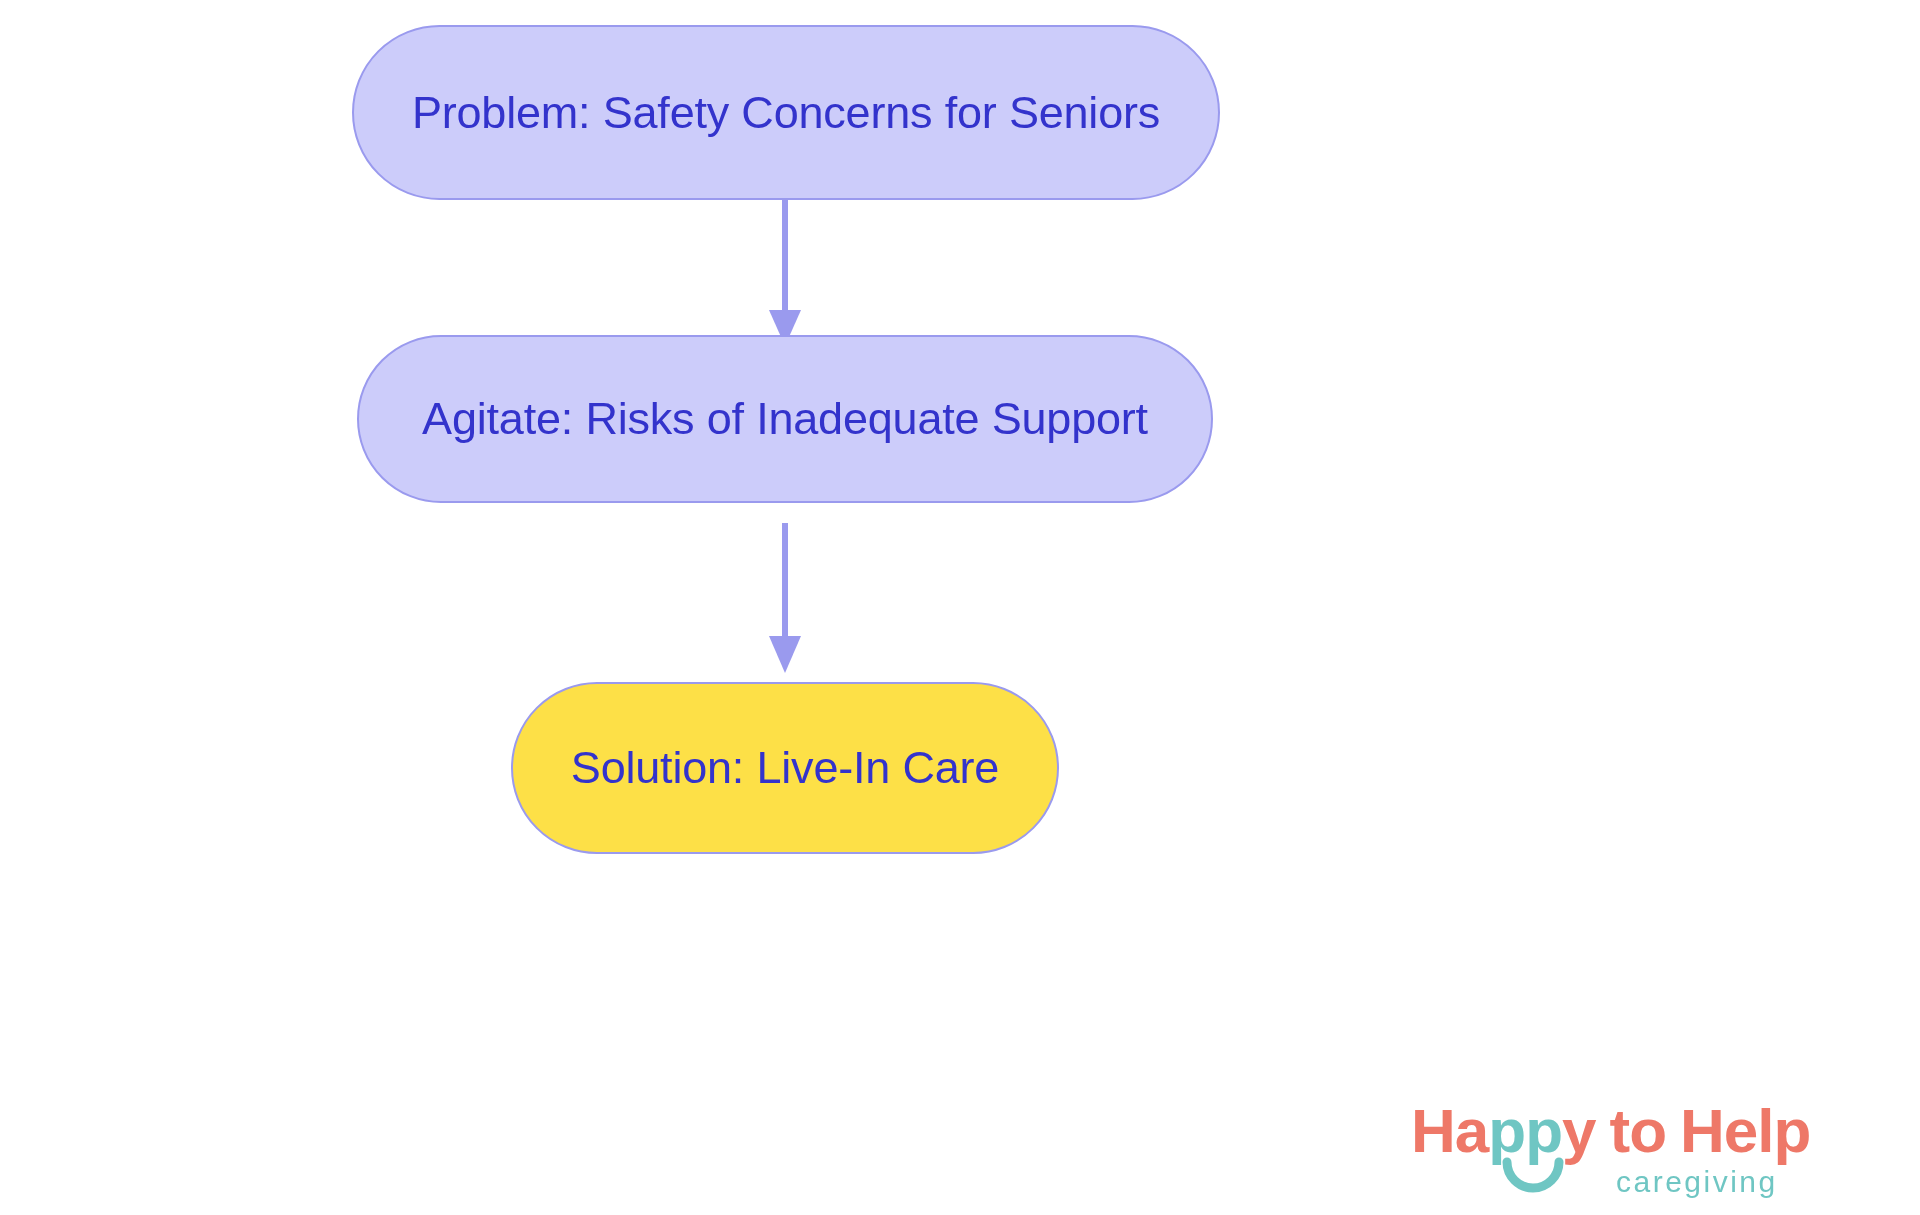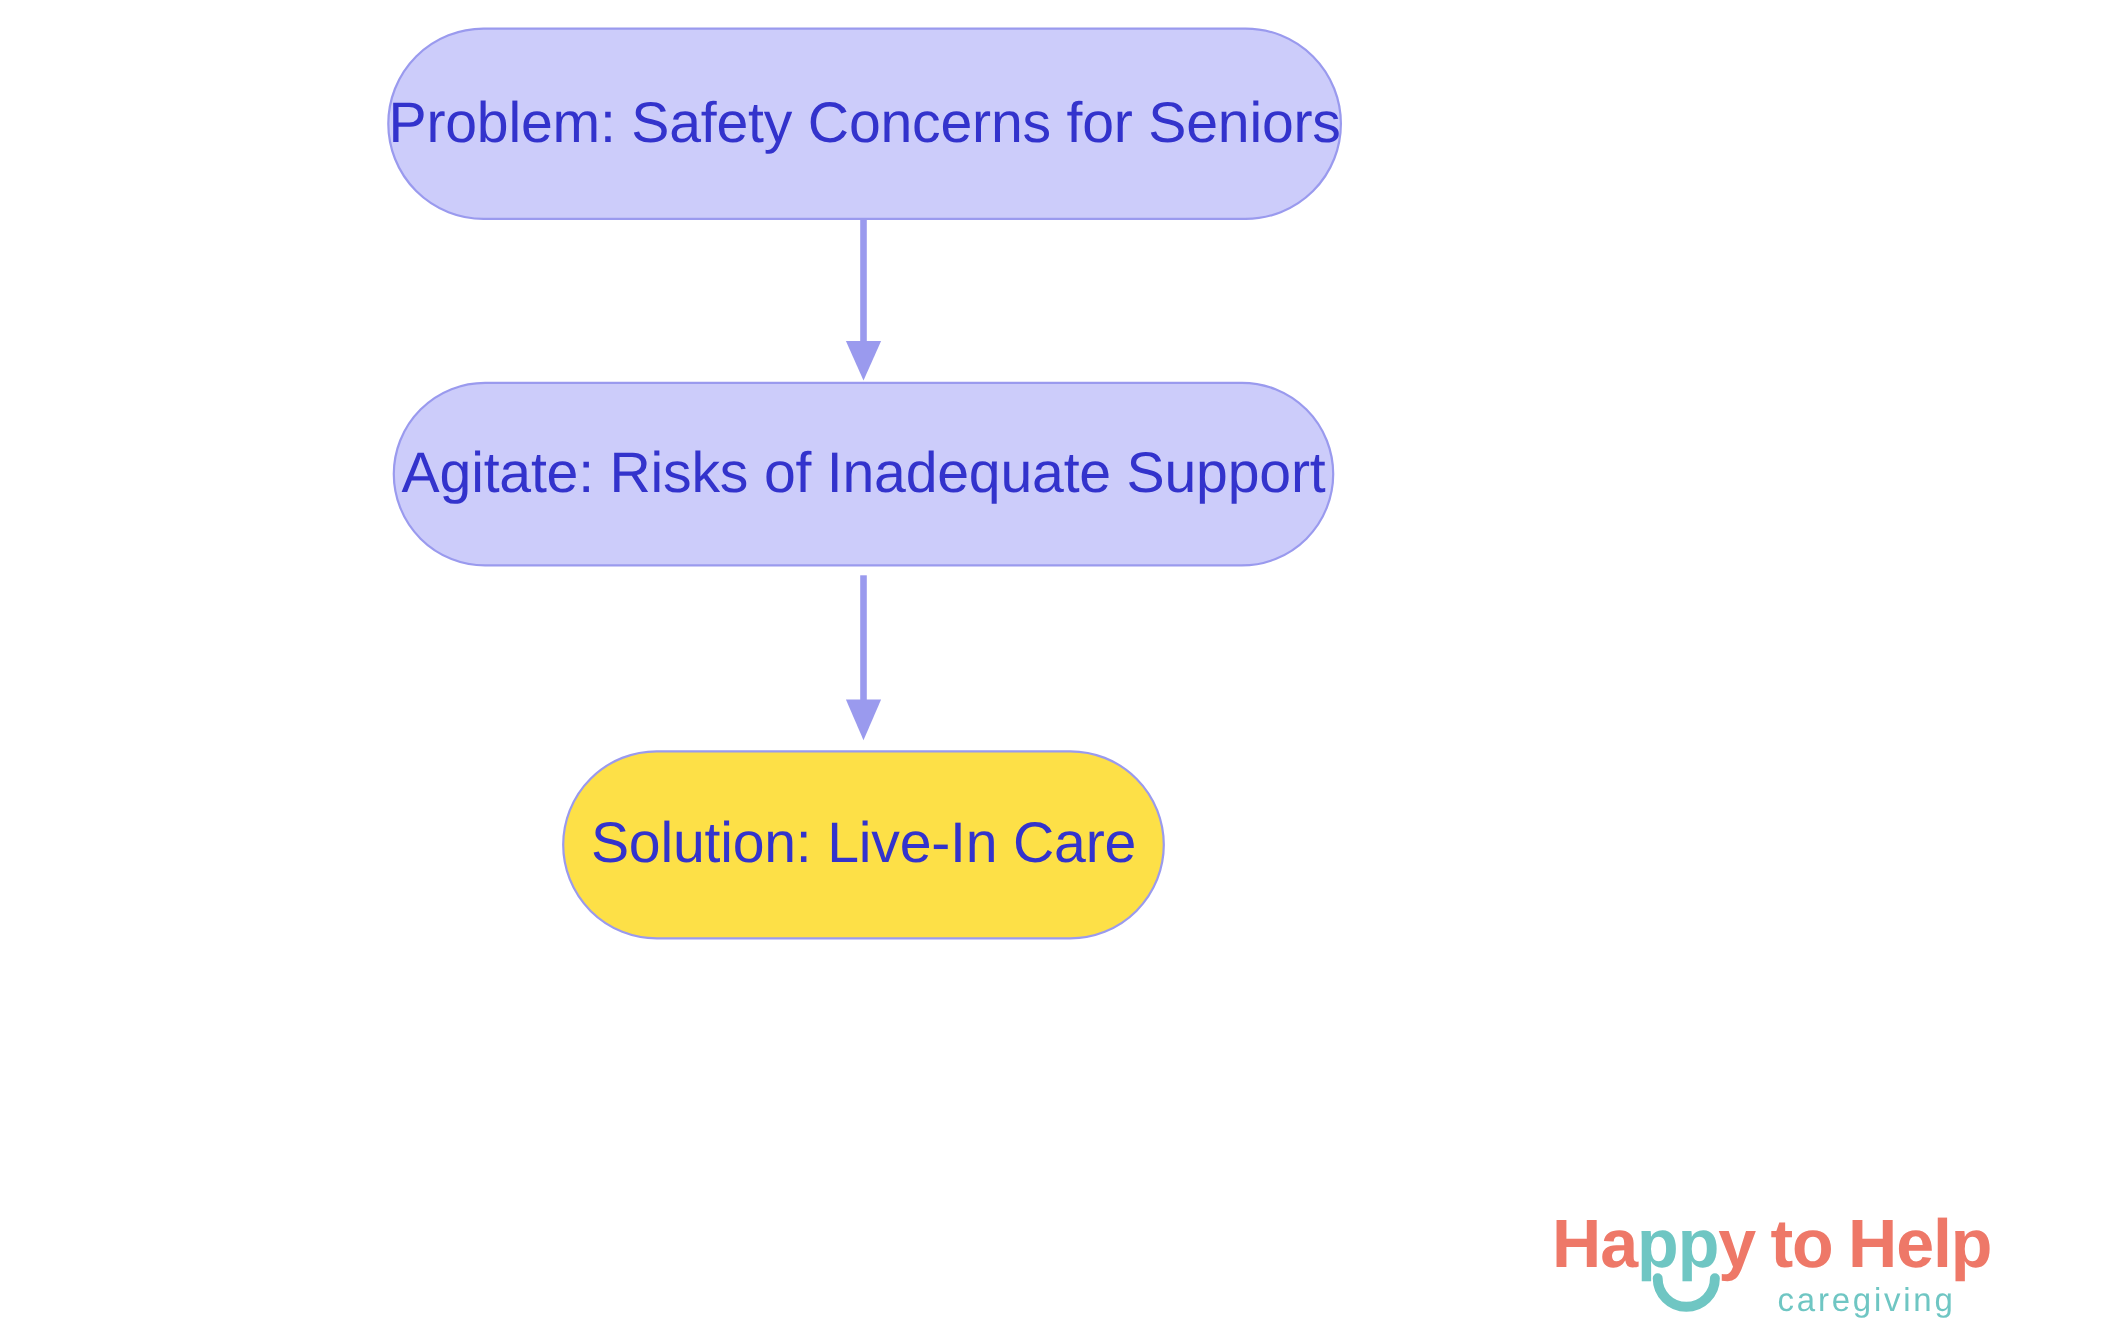--- a/index.html
+++ b/index.html
@@ -30,38 +30,38 @@
     background: #ccccfa;
     border: 2px solid #9a9aee;
     display: flex;
     align-items: center;
     justify-content: center;
     color: #3333cc;
     letter-spacing: -0.2px;
   }
 
   .node-label {
-    font-size: 52px;
+    font-size: 45px;
     line-height: 1.1;
     color: #3333cc;
     white-space: nowrap;
     font-weight: 400;
   }
 
   #node-problem {
     left: 352px;
     top: 25px;
     width: 868px;
     height: 175px;
     border-radius: 88px;
   }
 
   #node-agitate {
     left: 357px;
-    top: 347px;
+    top: 335px;
     width: 856px;
     height: 168px;
     border-radius: 84px;
   }
 
   #node-solution {
     left: 511px;
     top: 682px;
     width: 548px;
     height: 172px;

